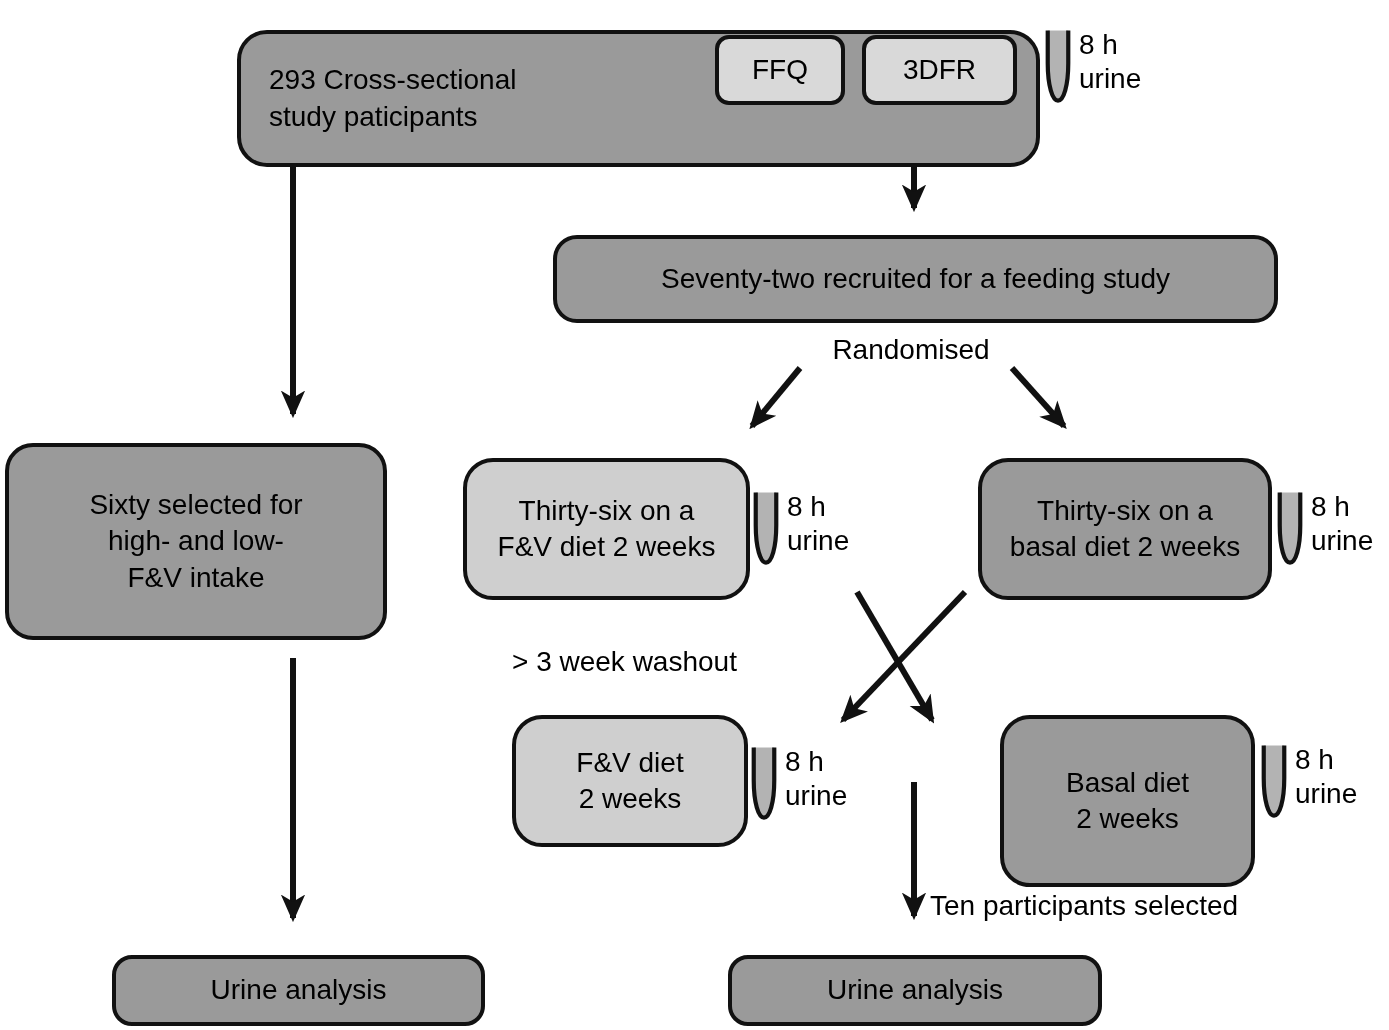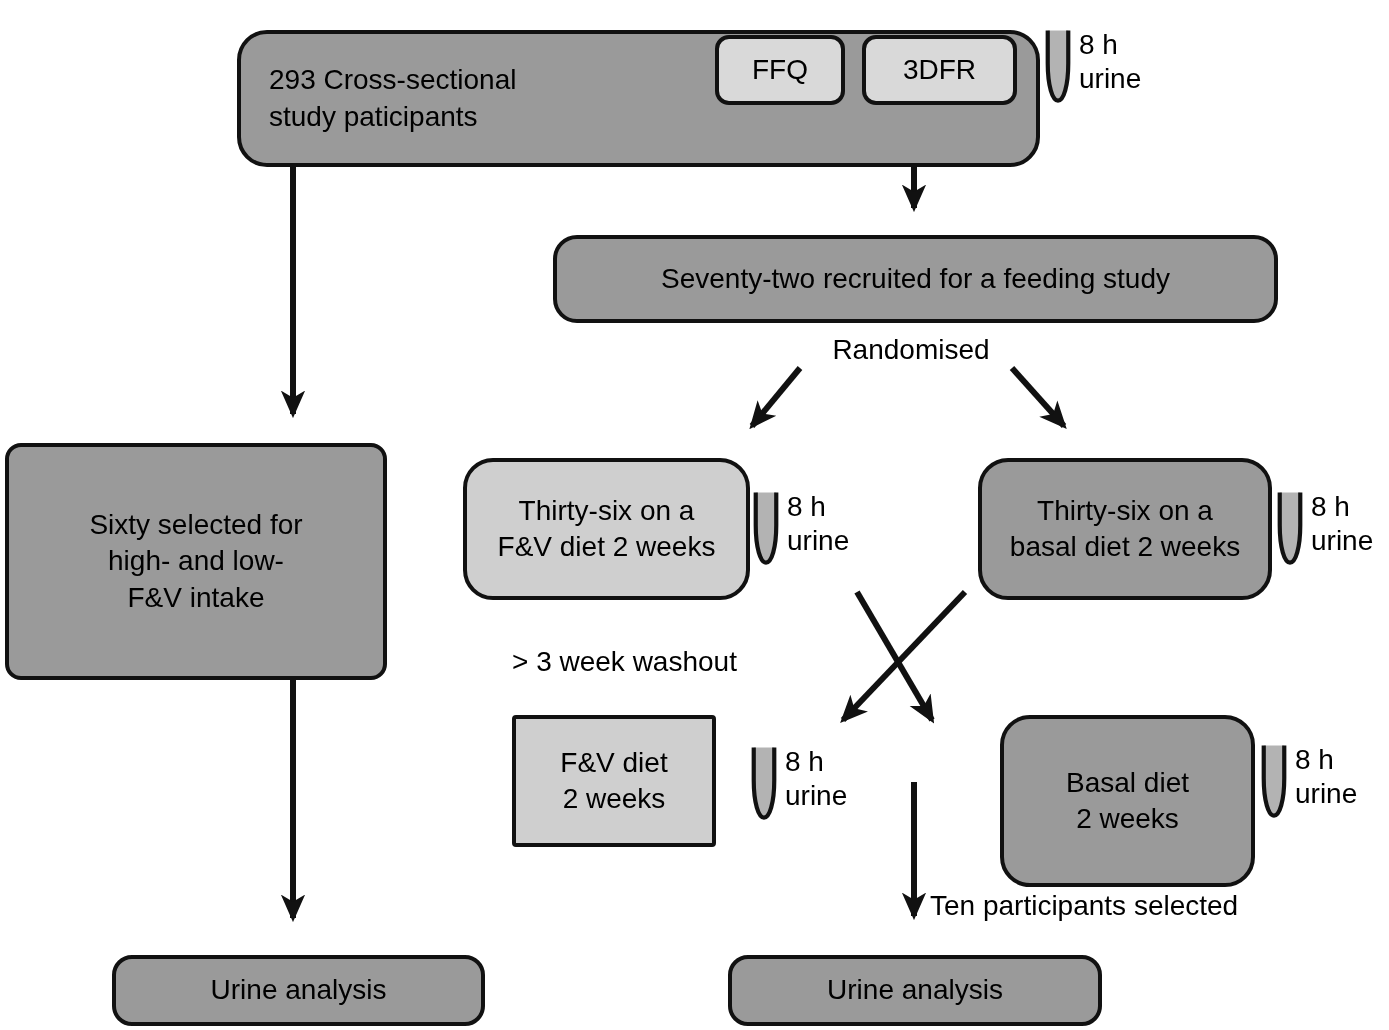--- a/index.html
+++ b/index.html
@@ -103,21 +103,21 @@
     <div class="marker-label">8 h
 urine</div>
   </div>
 
   <div class="node" style="left:553px; top:235px; width:725px; height:88px; border-radius:24px;">
     <div class="node-label">Seventy-two recruited for a feeding study</div>
   </div>
 
   <div class="free-label centered" style="left:761px; top:332px; width:300px;text-align:center;">Randomised</div>
 
-  <div class="node" style="left:5px; top:443px; width:382px; height:237px; border-radius:16px;">
+  <div class="node" style="left:5px; top:443px; width:382px; height:197px; border-radius:28px;">
     <div class="node-label">Sixty selected for
 high- and low-
 F&amp;V intake</div>
   </div>
 
   <div class="node light-b" style="left:463px; top:458px; width:287px; height:142px; border-radius:30px;">
     <div class="node-label">Thirty-six on a
 F&amp;V diet 2 weeks</div>
   </div>
   <div class="urine-marker" style="left:752px; top:490px;">
@@ -135,21 +135,21 @@
   <div class="urine-marker" style="left:1276px; top:490px;">
     <svg class="tube-svg" viewBox="0 0 30 80">
       <path class="tube-path" d="M4,1 L4,36 C4,60 9,76 15,76 C21,76 26,60 26,36 L26,1"></path>
     </svg>
     <div class="marker-label">8 h
 urine</div>
   </div>
 
   <div class="free-label" style="left:512px; top:644px;">&gt; 3 week washout</div>
 
-  <div class="node light-b" style="left:512px; top:715px; width:204px; height:132px; border-radius:4px;align-items:center;">
+  <div class="node light-b" style="left:512px; top:715px; width:236px; height:132px; border-radius:30px;align-items:center;">
     <div class="node-label">F&amp;V diet
 2 weeks</div>
   </div>
   <div class="urine-marker" style="left:750px; top:745px;">
     <svg class="tube-svg" viewBox="0 0 30 80">
       <path class="tube-path" d="M4,1 L4,36 C4,60 9,76 15,76 C21,76 26,60 26,36 L26,1"></path>
     </svg>
     <div class="marker-label">8 h
 urine</div>
   </div>

